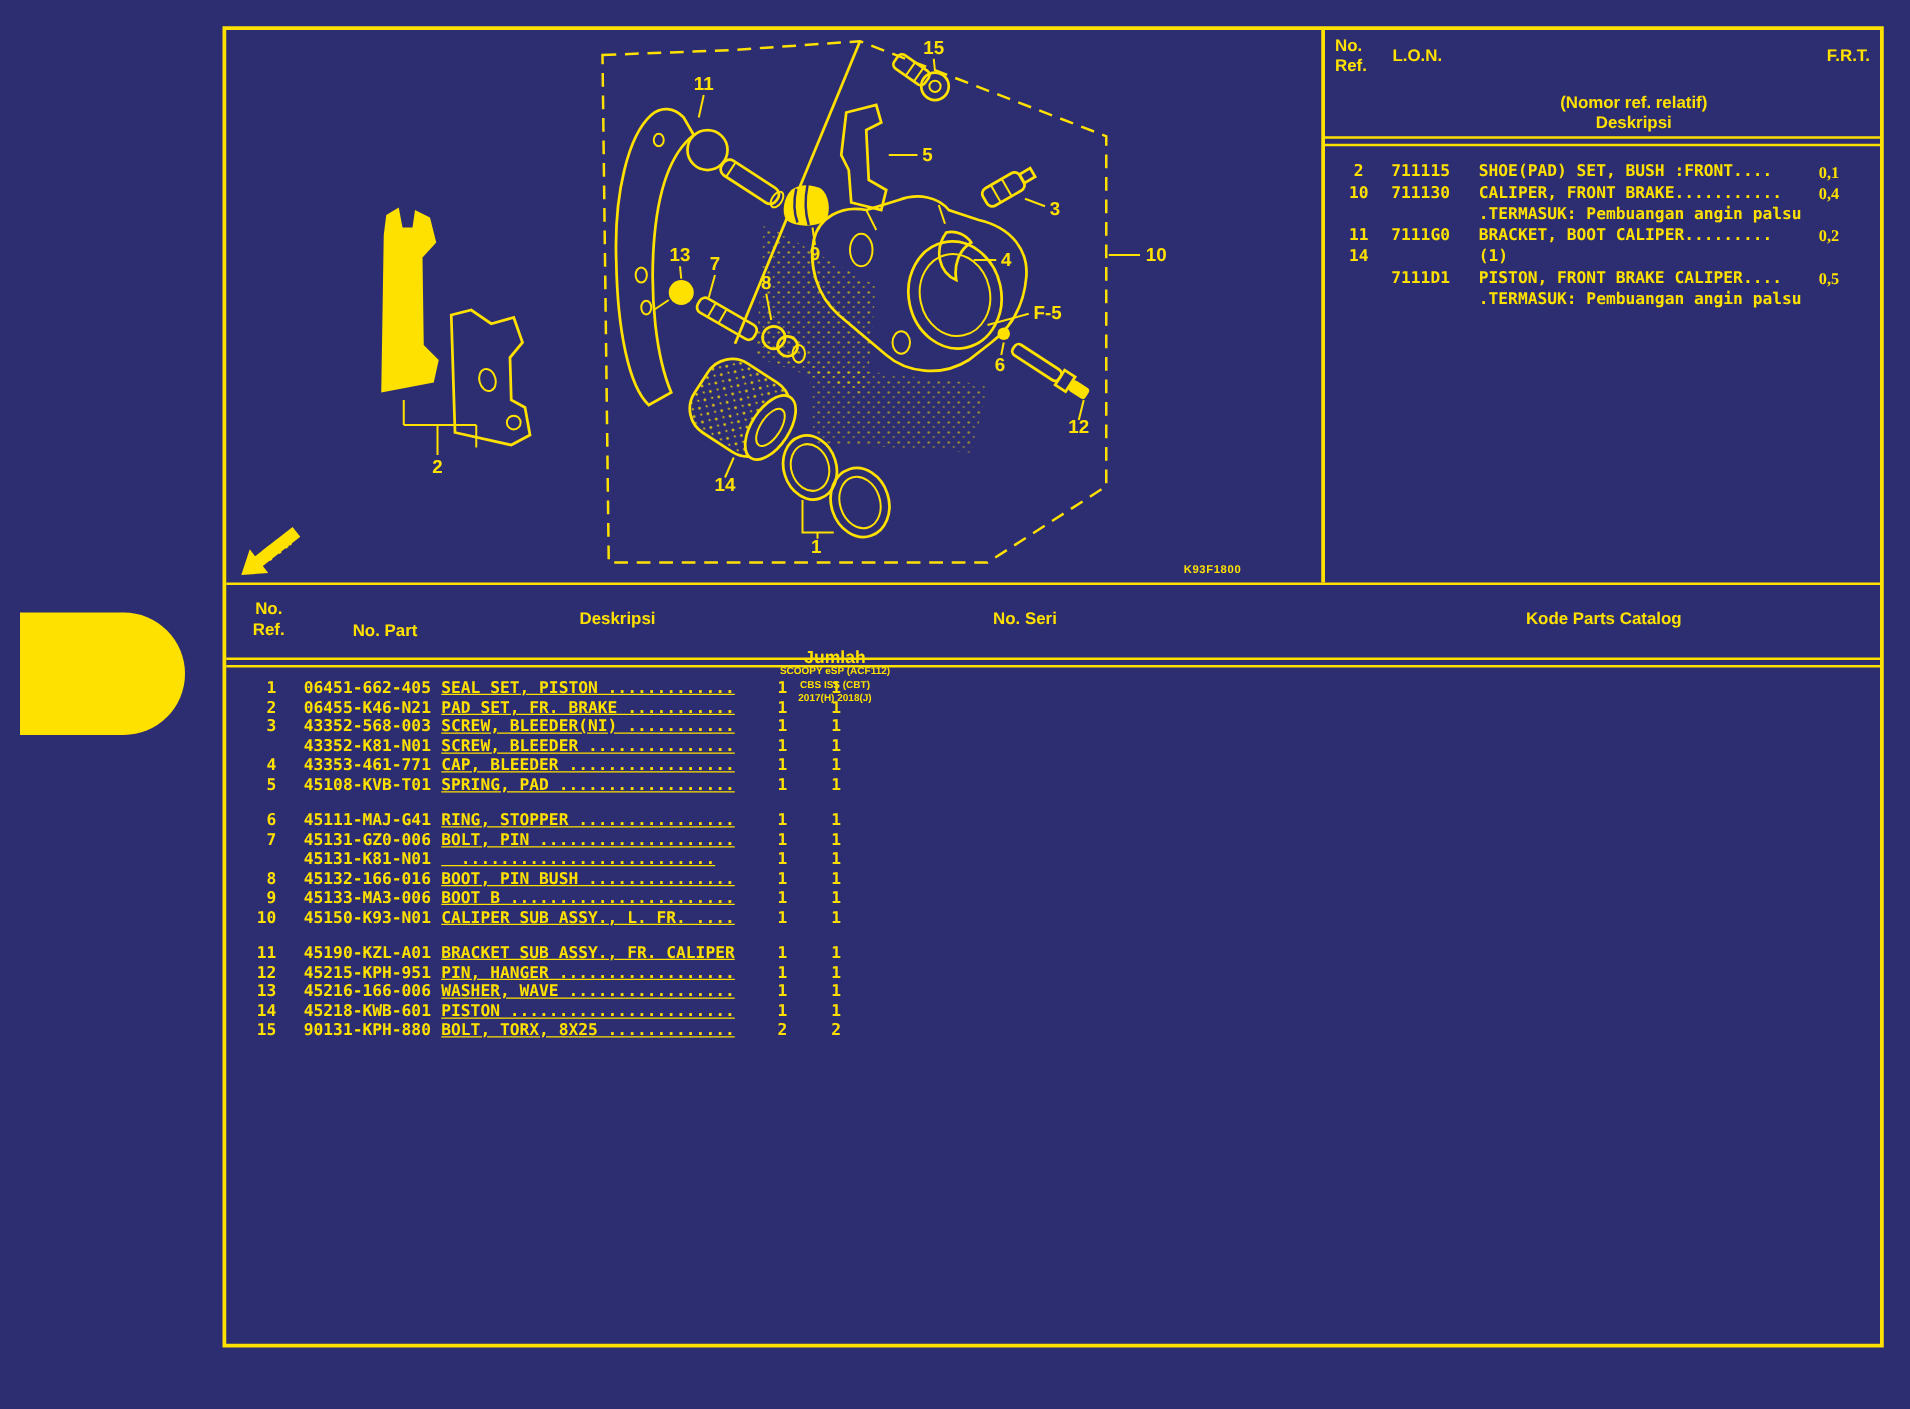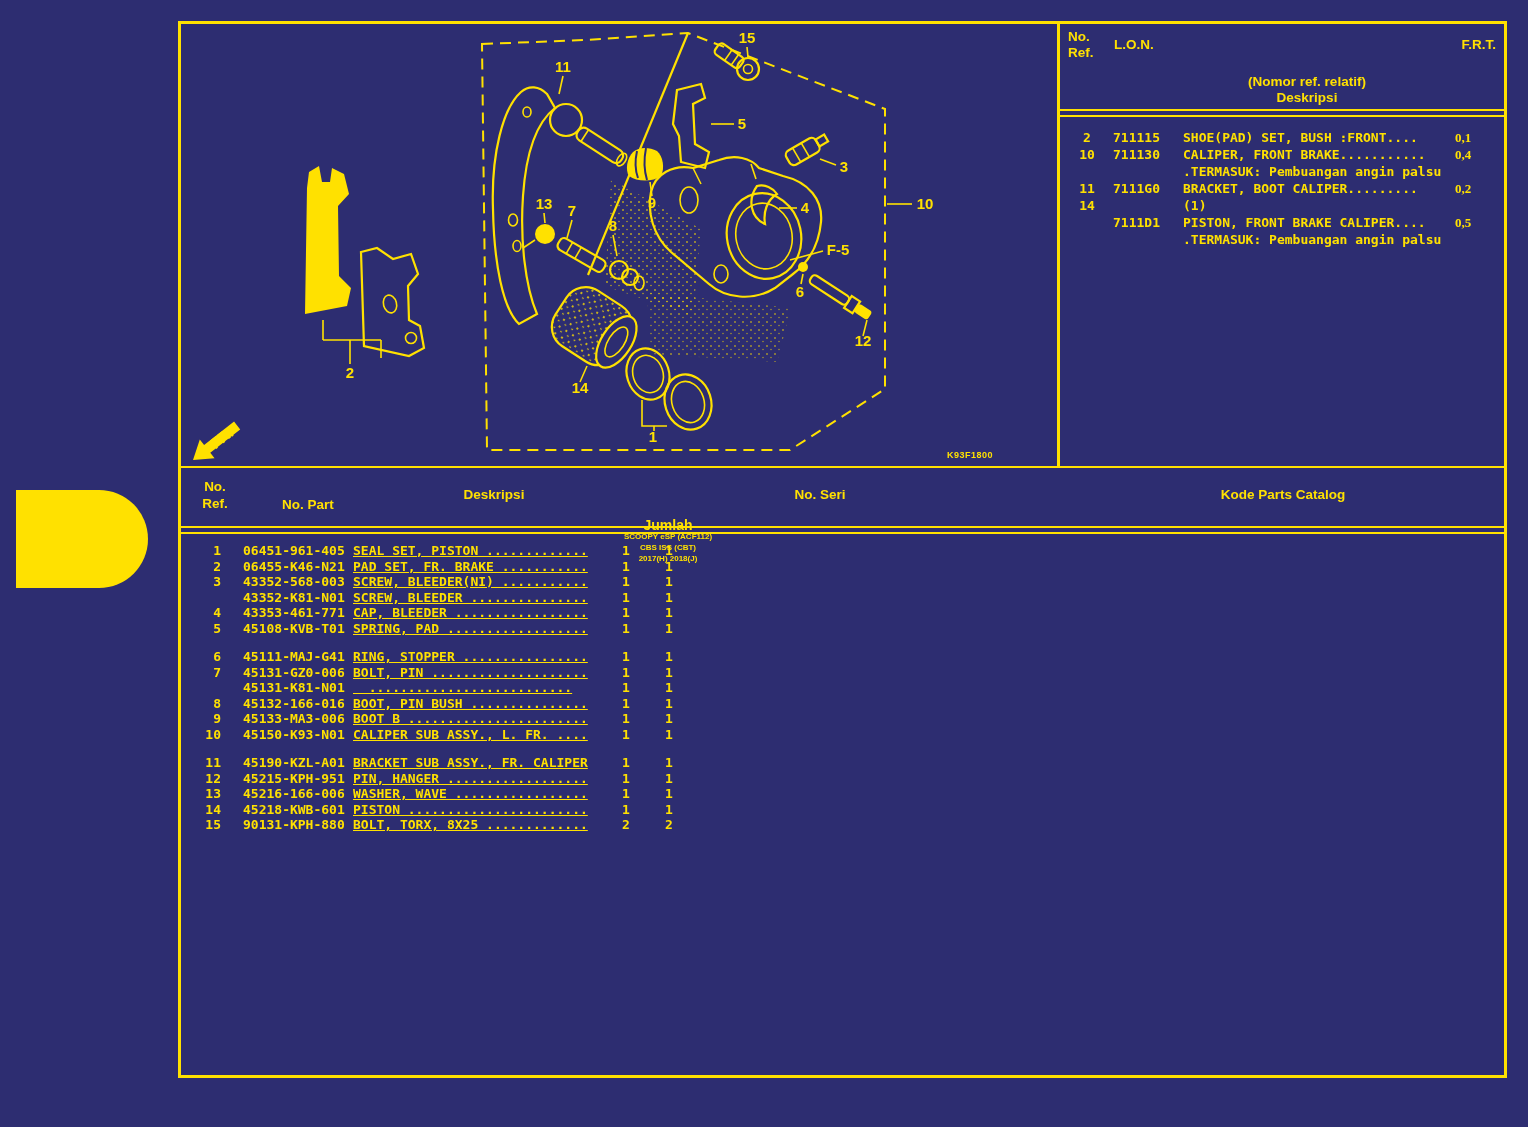--- a/index.html
+++ b/index.html
@@ -333,21 +333,21 @@
     </div>
     <div class="lbl b-seri">No. Seri</div>
     <div class="lbl b-kode">Kode Parts Catalog</div>
   </div>
   <div class="double-rule"></div>
 
   <div class="parts-rows">
 
   <div class="p-row">
         <span class="pr">1</span>
-        <span class="pp">06451-961-405</span>
+        <span class="pp">06451-662-405</span>
         <span class="pd">SEAL SET, PISTON .............</span>
         <span class="pq1">1</span>
         <span class="pq2">1</span>
       </div>
       <div class="p-row">
         <span class="pr">2</span>
         <span class="pp">06455-K46-N21</span>
         <span class="pd">PAD SET, FR. BRAKE ...........</span>
         <span class="pq1">1</span>
         <span class="pq2">1</span>

